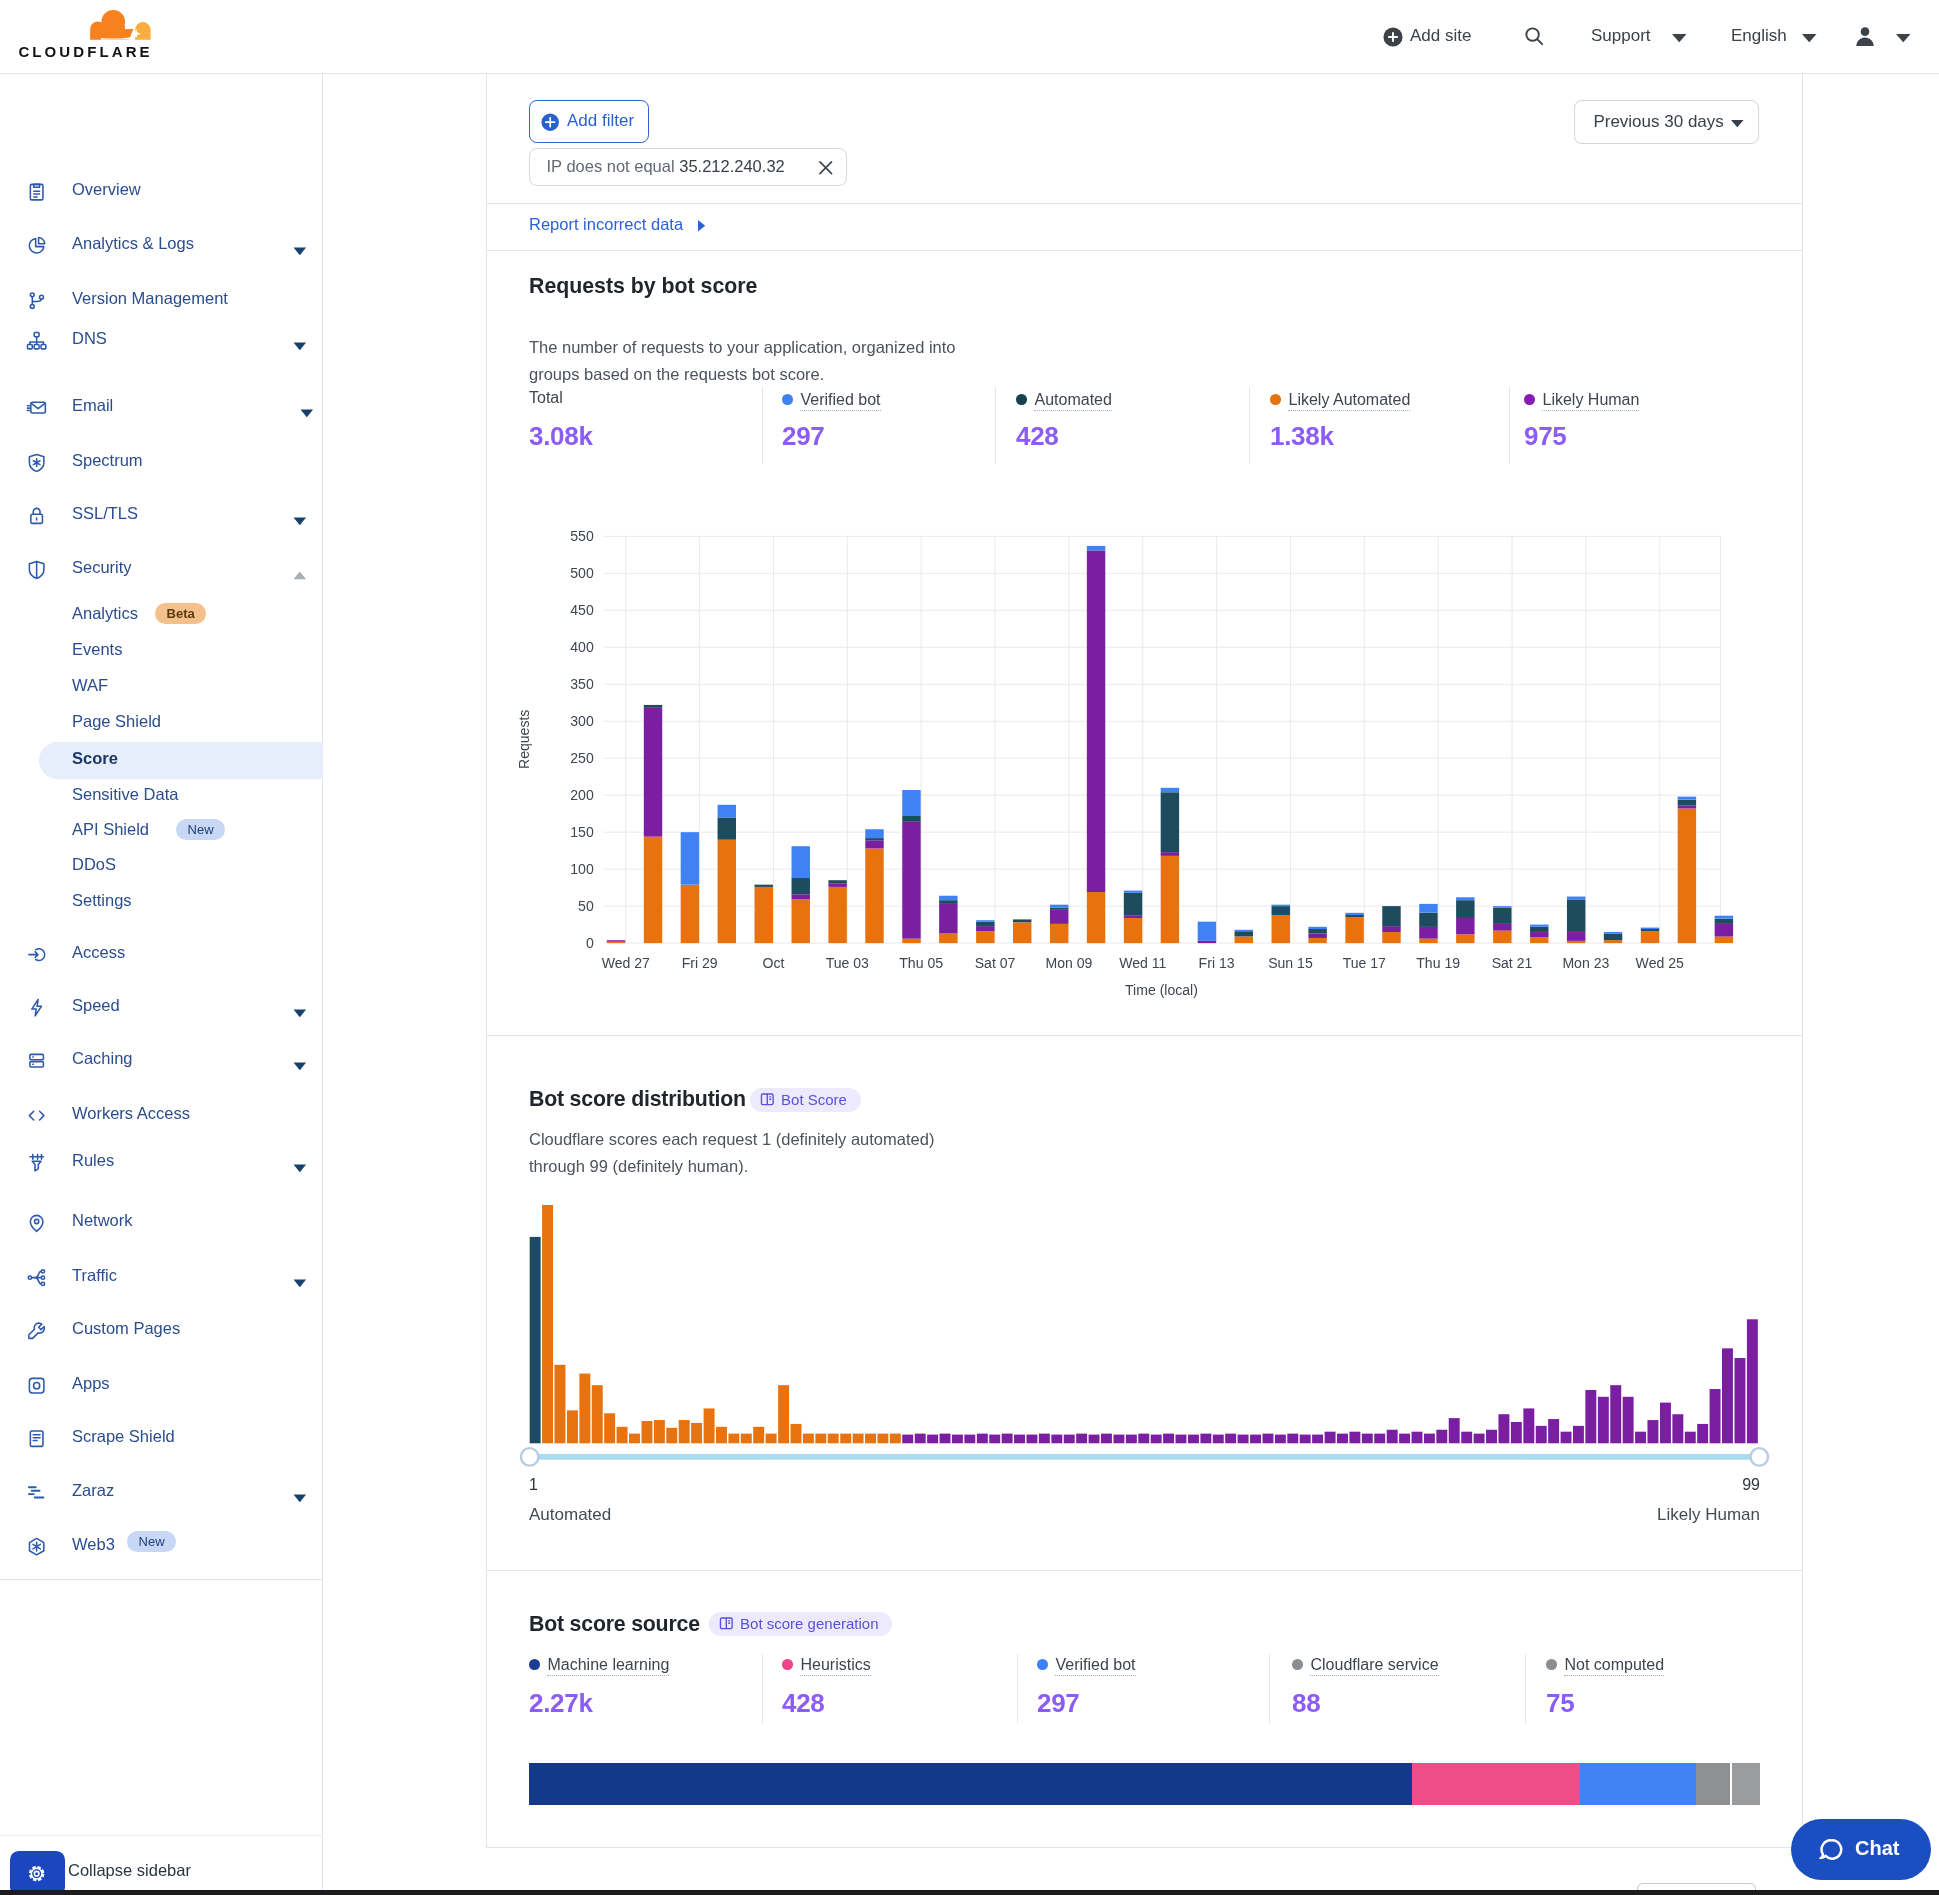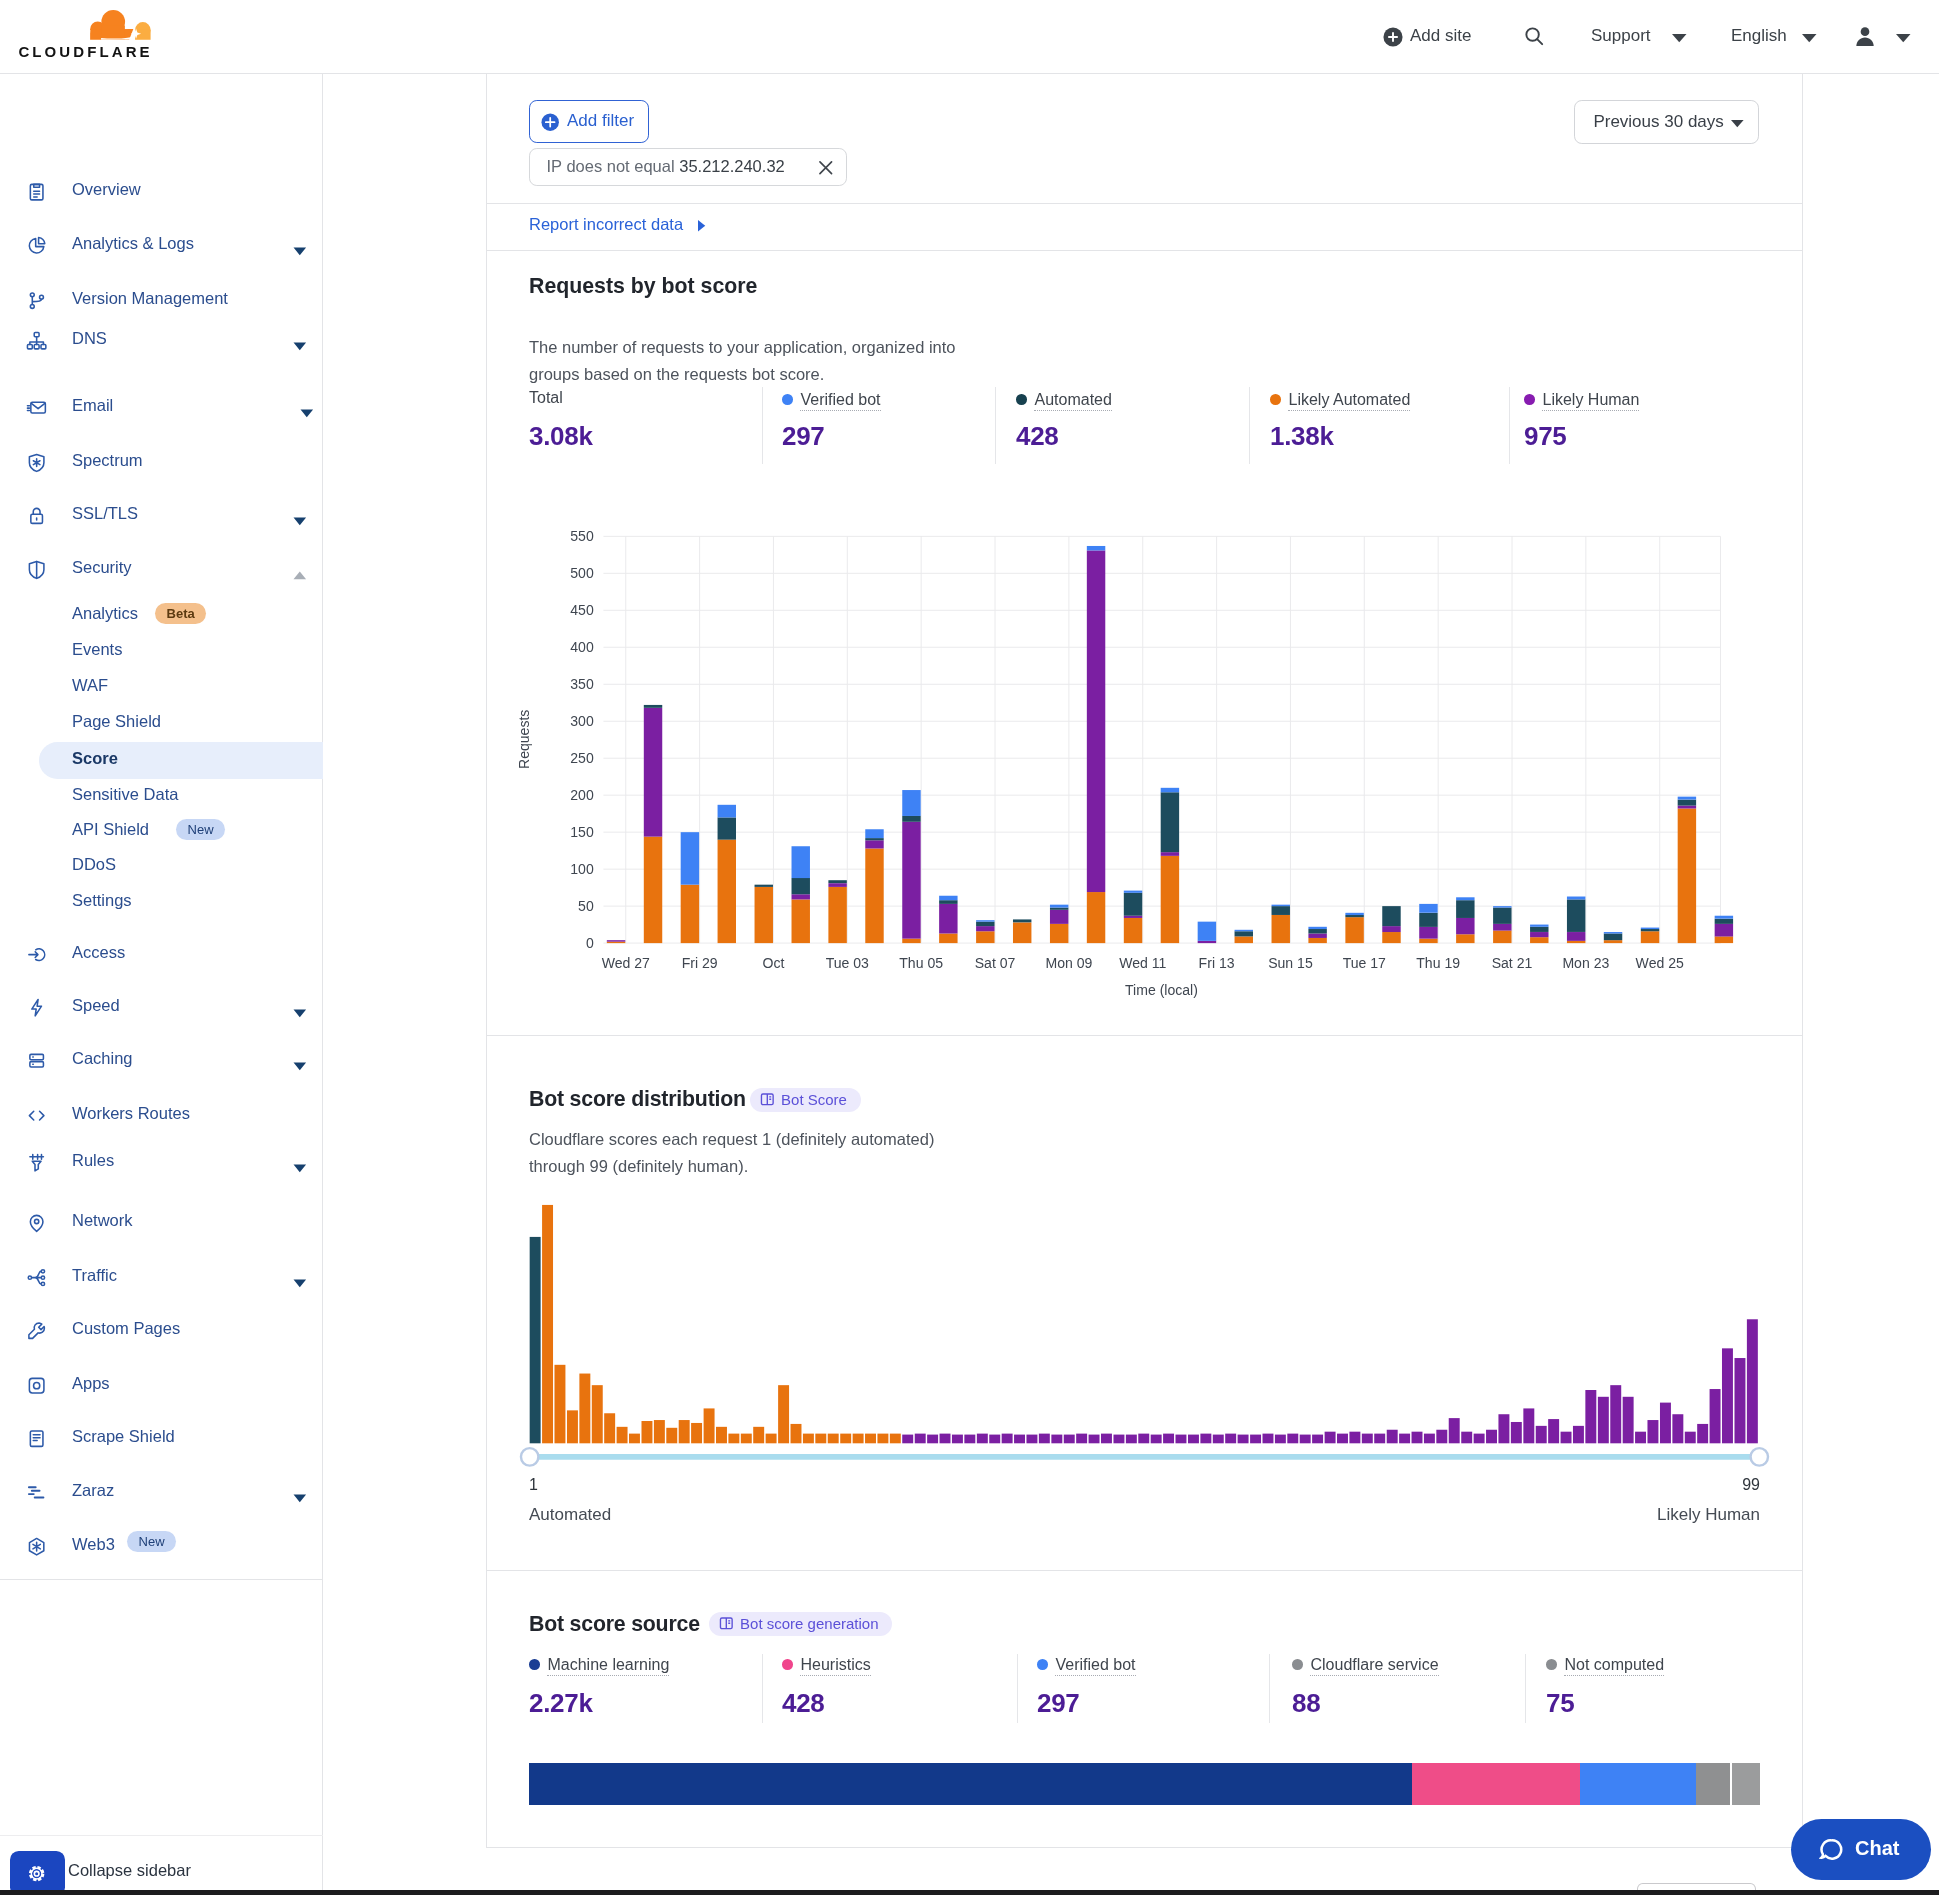--- a/index.html
+++ b/index.html
@@ -1,19 +1,19 @@
 <!DOCTYPE html>
 <html><head><meta charset="utf-8"><style>
 *{margin:0;padding:0;box-sizing:border-box}
 html,body{width:1940px;height:1895px;background:#fff;font-family:"Liberation Sans",sans-serif;
 -webkit-font-smoothing:antialiased;position:relative;overflow:hidden}
 .abs{position:absolute}
 .dot{display:inline-block;width:10.7px;height:10.7px;border-radius:50%;vertical-align:middle}
 .lbl{font-size:16px;color:#3f454d;border-bottom:1.5px dotted #a7abb2;padding-bottom:1.9px}
-.num{font-size:26px;font-weight:bold;color:#4c1d95;letter-spacing:-0.3px}
+.num{font-size:26px;font-weight:bold;color:#8b5cf6;letter-spacing:-0.3px}
 .vdiv{position:absolute;width:1px;background:#e5e6e9}
 </style></head><body>
 <div class="abs" style="left:0;top:0;width:1940px;height:74px;background:#fff;border-bottom:1px solid #e3e4e7">
 <svg class="abs" style="left:88px;top:8.7px" width="66" height="33" viewBox="0 0 68 34">
 <g fill="#fbad41">
         <circle cx="56.5" cy="21.5" r="8"></circle>
         <path d="M48.5 21.5h16v10.2h-16z"></path>
       </g>
 <path d="M48.8 12.5 41.5 31.7" stroke="#fff" stroke-width="2.4" fill="none"></path>
 <g fill="#f6821f">
@@ -186,21 +186,21 @@
           </svg></span>
         <span style="position:absolute;left:72px;top:7.8px;font-size:16.5px;color:#2b4d8e">Caching</span>
         <span style="position:absolute;right:16.5px;top:15.5px"><svg width="13.6" height="8.7" viewBox="0 0 14 9">
             <path d="M0.5 0.5h13L7 8.5z" fill="#16406e"></path>
           </svg></span>
       </div>
 <div style="position:absolute;left:0;top:1022px;width:323px;height:39px">
         <span style="position:absolute;left:26px;top:8.7px;color:#2d5aa9"><svg width="21.3" height="21.3" viewBox="0 0 22 22" fill="none" stroke="currentColor" stroke-width="1.6" stroke-linecap="round" stroke-linejoin="round">
             <path d="M8 6.5 3.5 11 8 15.5M14 6.5 18.5 11 14 15.5"></path>
           </svg></span>
-        <span style="position:absolute;left:72px;top:7.8px;font-size:16.5px;color:#2b4d8e">Workers Routes</span>
+        <span style="position:absolute;left:72px;top:7.8px;font-size:16.5px;color:#2b4d8e">Workers Access</span>
       </div>
 <div style="position:absolute;left:0;top:1069px;width:323px;height:39px">
         <span style="position:absolute;left:26px;top:8.7px;color:#2d5aa9"><svg width="21.3" height="21.3" viewBox="0 0 22 22" fill="none" stroke="currentColor" stroke-width="1.6" stroke-linecap="round" stroke-linejoin="round">
             <path d="M4 5h14M7 2.5v5M12 2.5v5M16 2.5v5"></path>
             <path d="M6.5 9.5h9L12.7 13v4.5l-3.4 2V13z"></path>
           </svg></span>
         <span style="position:absolute;left:72px;top:7.8px;font-size:16.5px;color:#2b4d8e">Rules</span>
         <span style="position:absolute;right:16.5px;top:15.5px"><svg width="13.6" height="8.7" viewBox="0 0 14 9">
             <path d="M0.5 0.5h13L7 8.5z" fill="#16406e"></path>
           </svg></span>

